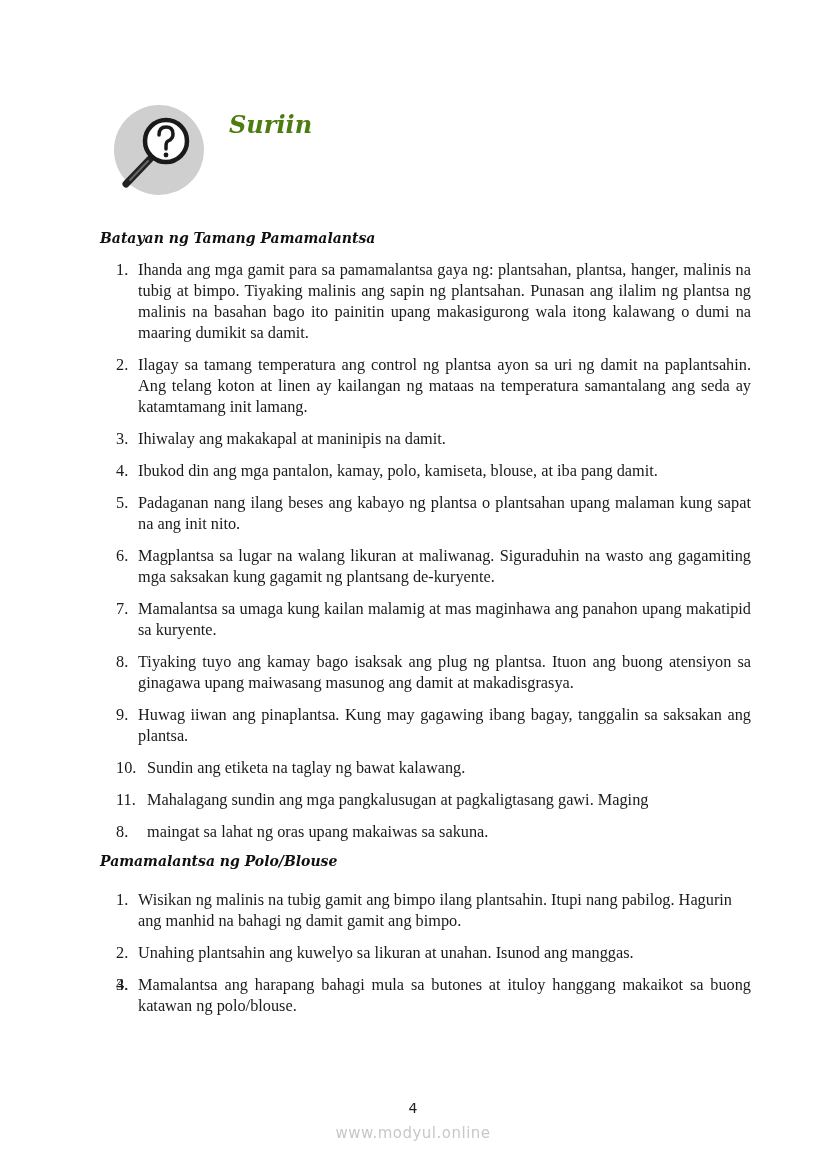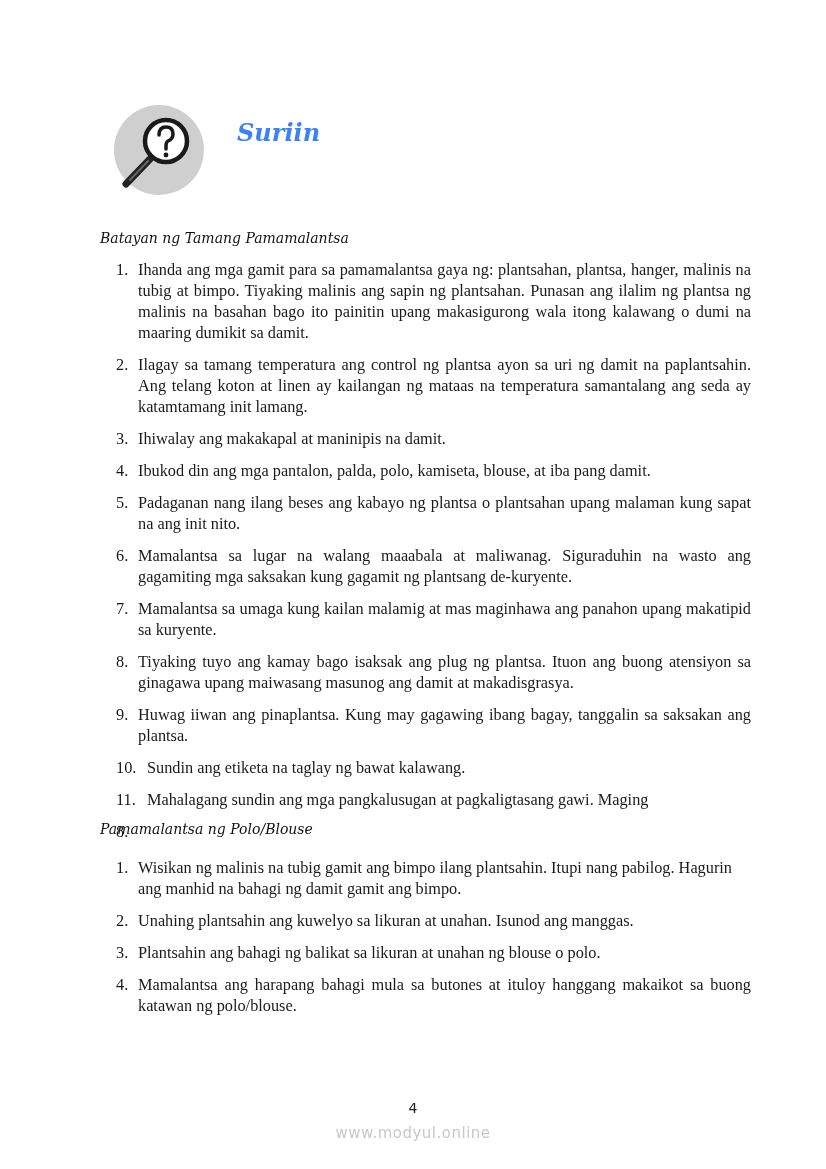--- a/index.html
+++ b/index.html
@@ -23,33 +23,33 @@
       height: 90px;
     }
     .section-title {
       position: absolute;
       left: 225px;
       top: 106px;
       font-family: "DejaVu Serif", serif;
       font-weight: bold;
       font-style: italic;
       font-size: 24px;
-      color: #3b82f6;
-      margin: 12px;
+      color: #4d7c0f;
+      margin: 4px;
       text-align: center;
     }
     .content {
       position: absolute;
       left: 100px;
       top: 230px;
       width: 651px;
     }
     .sub-heading {
       font-family: "DejaVu Serif", serif;
-      font-weight: normal;
+      font-weight: bold;
       font-style: italic;
       font-size: 14px;
       margin: 0;
       color: #111;
     }
     .sub-heading.first { margin-bottom: 13px; }
     .sub-heading.second { margin-top: 10px; margin-bottom: 20px; }
     ol.steps {
       list-style: none;
       margin: 0;
@@ -110,34 +110,34 @@
 
 <h1 class="section-title">Suriin</h1>
 
 <div class="content">
 
   <h2 class="sub-heading first">Batayan ng Tamang Pamamalantsa</h2>
   <ol class="steps">
     <li><span class="num">1.</span><span>Ihanda ang mga gamit para sa pamamalantsa gaya ng: plantsahan, plantsa, hanger, malinis na tubig at bimpo. Tiyaking malinis ang sapin ng plantsahan. Punasan ang ilalim ng plantsa ng malinis na basahan bago ito painitin upang makasigurong wala itong kalawang o dumi na maaring dumikit sa damit.</span></li>
     <li><span class="num">2.</span><span>Ilagay sa tamang temperatura ang control ng plantsa ayon sa uri ng damit na paplantsahin. Ang telang koton at linen ay kailangan ng mataas na temperatura samantalang ang seda ay katamtamang init lamang.</span></li>
     <li><span class="num">3.</span><span>Ihiwalay ang makakapal at maninipis na damit.</span></li>
-    <li class="no-justify"><span class="num">4.</span><span>Ibukod din ang mga pantalon, palda, polo, kamiseta, blouse, at iba pang damit.</span></li>
+    <li class="no-justify"><span class="num">4.</span><span>Ibukod din ang mga pantalon, kamay, polo, kamiseta, blouse, at iba pang damit.</span></li>
     <li><span class="num">5.</span><span>Padaganan nang ilang beses ang kabayo ng plantsa o plantsahan upang malaman kung sapat na ang init nito.</span></li>
-    <li><span class="num">6.</span><span>Mamalantsa sa lugar na walang maaabala at maliwanag. Siguraduhin na wasto ang gagamiting mga saksakan kung gagamit ng plantsang de-kuryente.</span></li>
+    <li><span class="num">6.</span><span>Magplantsa sa lugar na walang likuran at maliwanag. Siguraduhin na wasto ang gagamiting mga saksakan kung gagamit ng plantsang de-kuryente.</span></li>
     <li><span class="num">7.</span><span>Mamalantsa sa umaga kung kailan malamig at mas maginhawa ang panahon upang makatipid sa kuryente.</span></li>
     <li><span class="num">8.</span><span>Tiyaking tuyo ang kamay bago isaksak ang plug ng plantsa. Ituon ang buong atensiyon sa ginagawa upang maiwasang masunog ang damit at makadisgrasya.</span></li>
     <li><span class="num">9.</span><span>Huwag iiwan ang pinaplantsa. Kung may gagawing ibang bagay, tanggalin sa saksakan ang plantsa.</span></li>
     <li class="wide no-justify"><span class="num">10.</span><span>Sundin ang etiketa na taglay ng bawat kalawang.</span></li>
     <li class="wide no-justify"><span class="num">11.</span><span>Mahalagang sundin ang mga pangkalusugan at pagkaligtasang gawi. Maging</span></li>
-    <li class="wide no-justify"><span class="num">8.</span></li>
+    <li class="wide no-justify"><span class="num">8.</span><span>maingat sa lahat ng oras upang makaiwas sa sakuna.</span></li>
   </ol>
 
   <h2 class="sub-heading second">Pamamalantsa ng Polo/Blouse</h2>
   <ol class="steps">
     <li class="no-justify"><span class="num">1.</span><span>Wisikan ng malinis na tubig gamit ang bimpo ilang plantsahin. Itupi nang pabilog. Hagurin ang manhid na bahagi ng damit gamit ang bimpo.</span></li>
     <li class="no-justify"><span class="num">2.</span><span>Unahing plantsahin ang kuwelyo sa likuran at unahan. Isunod ang manggas.</span></li>
-    <li class="no-justify"><span class="num">3.</span><span>Plantsahin ang bahagi ng balikat sa likuran at unahan ng blouse o polo.</span></li>
+    <li class="no-justify"><span class="num">3.</span></li>
     <li><span class="num">4.</span><span>Mamalantsa ang harapang bahagi mula sa butones at ituloy hanggang makaikot sa buong katawan ng polo/blouse.</span></li>
   </ol>
 </div>
 
 <div class="page-number">4</div>
 <div class="watermark">www.modyul.online</div>
 
 </body></html>

